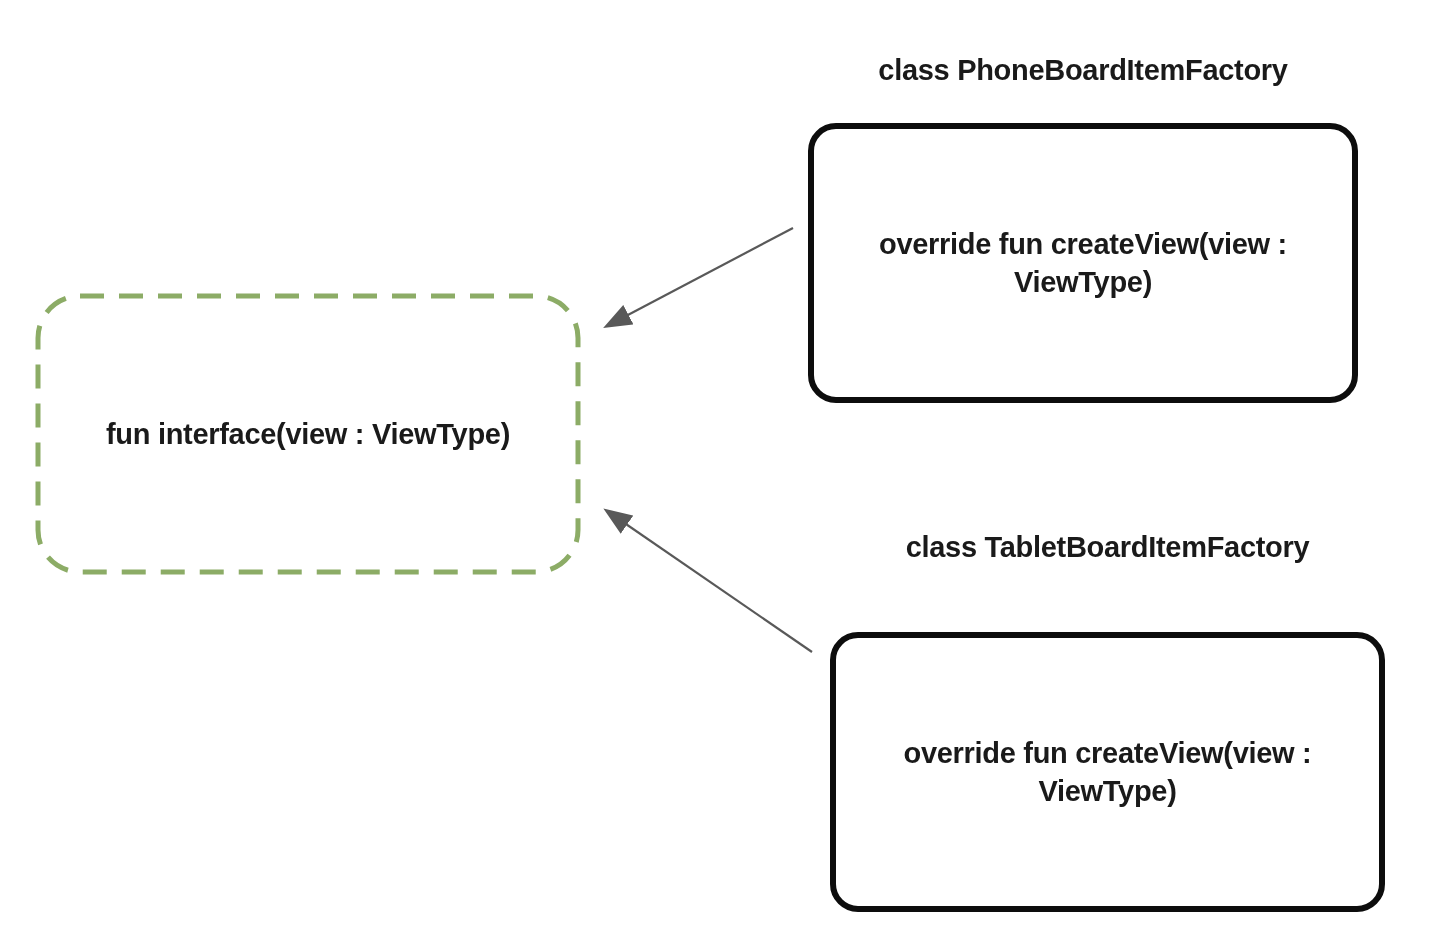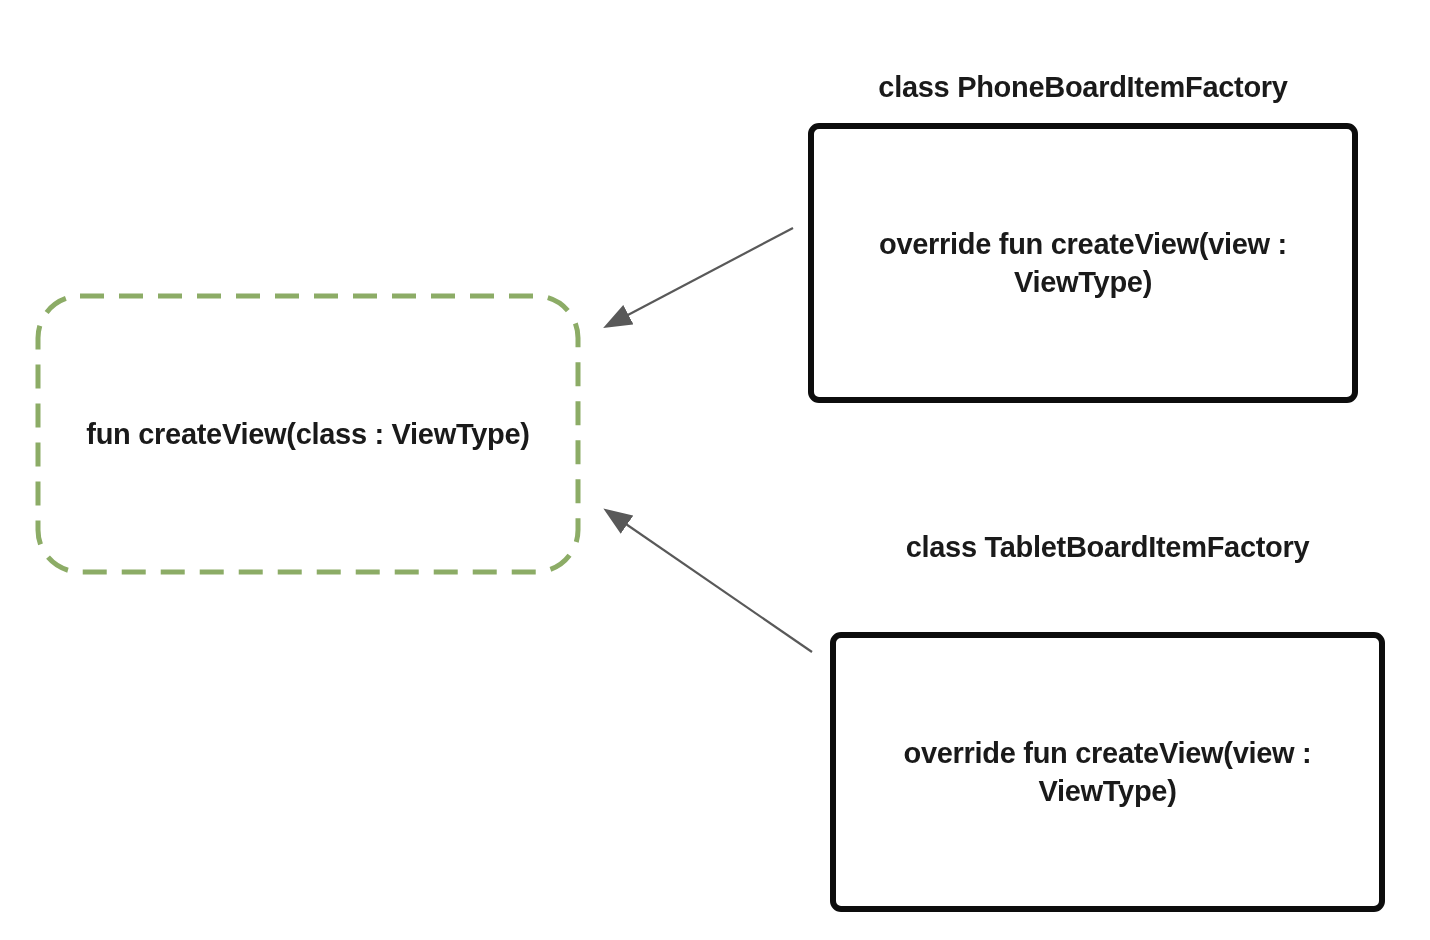--- a/index.html
+++ b/index.html
@@ -64,35 +64,35 @@
   }
   .box-text .method{
     max-width:470px;
   }
   .interface-text{
     left:38px;top:296px;width:540px;height:276px;
   }
   .class-box{
     position:absolute;
     border:6px solid var(--c-black);
-    border-radius:11px;
+    border-radius:28px;
     background:var(--c-bg);
     display:flex;
     align-items:center;
     justify-content:center;
     text-align:center;
     font-size:29px;
     font-weight:600;
     line-height:38px;
     letter-spacing:-0.3px;
   }
   .phone-box{ left:808px;top:123px;width:550px;height:280px; }
   .tablet-box{ left:830px;top:632px;width:555px;height:280px; }
   .interface-title{ left:35px;top:221px;width:545px; }
-  .phone-title{ left:808px;top:52px;width:550px;margin-top:17px; }
+  .phone-title{ left:808px;top:52px;width:550px; }
   .tablet-title{ left:830px;top:529px;width:555px; }
 </style>
 </head>
 <body>
 
 <div class="canvas">
 
   <svg class="layer" viewBox="0 0 1430 940" xmlns="http://www.w3.org/2000/svg">
     <defs>
       <marker id="arrowhead" markerWidth="13" markerHeight="10" refX="11" refY="5" orient="auto">
@@ -102,21 +102,21 @@
 
     <rect class="dashed-rect" x="38" y="296" width="540" height="276" rx="42" ry="42"></rect>
 
     <line class="arrow-line" x1="793" y1="228" x2="607" y2="326" marker-end="url(#arrowhead)"></line>
 
     <line class="arrow-line" x1="812" y1="652" x2="607" y2="511" marker-end="url(#arrowhead)"></line>
   </svg>
 
 
   <div class="box-text interface-text">
-    <div class="method">fun createView(class : ViewType)</div>
+    <div class="method">fun interface(view : ViewType)</div>
   </div>
 
   <div class="label phone-title">class PhoneBoardItemFactory</div>
 
   <div class="class-box phone-box">
     <div class="method">override fun createView(view : ViewType)</div>
   </div>
 
   <div class="label tablet-title">class TabletBoardItemFactory</div>
 

